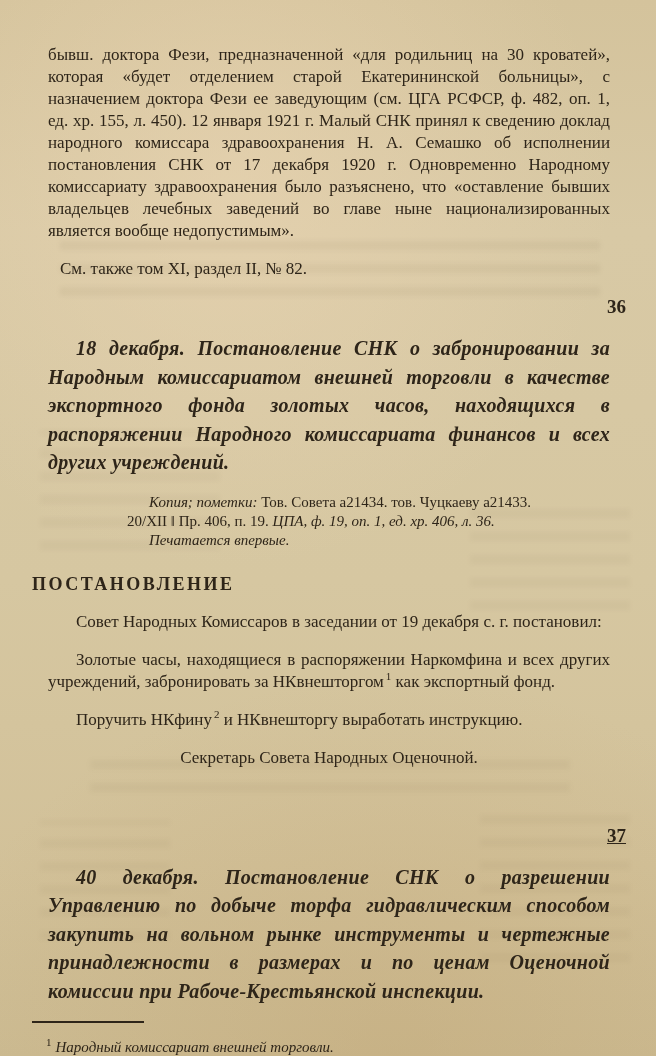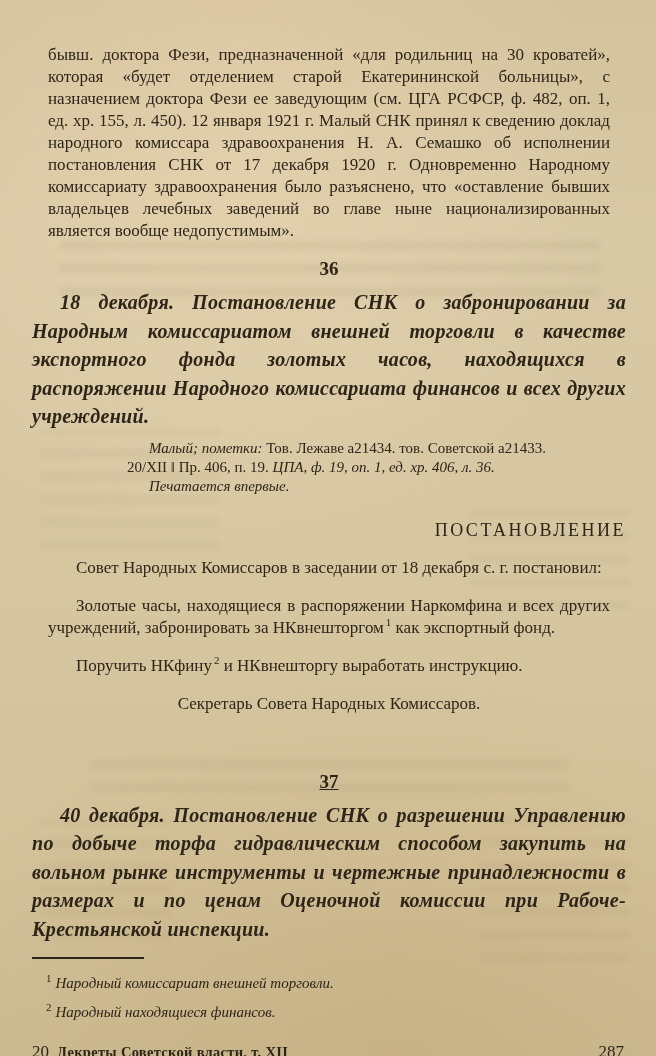--- a/index.html
+++ b/index.html
@@ -34,41 +34,41 @@
   .page { position: relative; padding: 28px 30px 0 32px; }
 
   .body-text {
     font-size: 17px; line-height: 22px;
     text-align: justify; margin: 16px;
   }
   .indent { text-indent: 28px; }
   .see-also { font-size: 17px; line-height: 22px; margin: 0; text-indent: 28px; }
 
   .decree-number {
-    text-align: center; font-size: 19px; font-weight: 700;
+    text-align: right; font-size: 19px; font-weight: 700;
     margin: 16px 0 8px 0;
   }
   .decree-heading {
     font-style: italic; font-weight: 700;
     font-size: 20px; line-height: 28.5px;
     text-align: justify; text-indent: 28px;
-    margin: 0; letter-spacing: 0.3px;
+    margin: 16px; letter-spacing: 0.3px;
   }
 
   .source-block {
     margin: 8px 0 0 95px;
     font-size: 15px; line-height: 19px;
   }
   .source-line { margin: 0; }
   .src-indent { text-indent: 22px; }
   .it { font-style: italic; }
 
   .doc-heading {
-    text-align: right; font-size: 18px; letter-spacing: 2.5px;
-    margin: 24px 0 14px 0; font-weight: 400;
+    text-align: left; font-size: 18px; letter-spacing: 2.5px;
+    margin: 24px 0 14px 0; font-weight: 700;
   }
 
   .signature { text-align: center; font-size: 17px; line-height: 22px; margin: 2px 0 0 0; }
 
   .commentary {
     font-size: 15px; line-height: 19.5px;
     text-align: justify; text-indent: 28px;
     margin: 16px 0 0 0;
   }
 
@@ -98,36 +98,37 @@
   <div class="smudge sm2"></div>
   <div class="smudge sm3"></div>
   <div class="smudge sm4"></div>
   <div class="smudge sm5"></div>
   <div class="smudge sm6"></div>
 </div>
 
 <div class="page">
 
   <p class="body-text">бывш. доктора Фези, предназначенной «для родильниц на 30 кроватей», которая «будет отделением старой Екатерининской больницы», с назначением доктора Фези ее заведующим (см. ЦГА РСФСР, ф. 482, оп. 1, ед. хр. 155, л. 450). 12 января 1921 г. Малый СНК принял к сведению доклад народного комиссара здравоохранения Н. А. Семашко об исполнении постановления СНК от 17 декабря 1920 г. Одновременно Народному комиссариату здравоохранения было разъяснено, что «оставление бывших владельцев лечебных заведений во главе ныне национализированных является вообще недопустимым».</p>
+  <p class="see-also">См. также том XI, раздел II, № 82.</p>
 
   <div class="decree-number">36</div>
   <p class="decree-heading">18 декабря. Постановление СНК о забронировании за Народным комиссариатом внешней торговли в качестве экспортного фонда золотых часов, находящихся в распоряжении Народного комиссариата финансов и всех других учреждений.</p>
 
   <div class="source-block">
-    <p class="source-line src-indent"><span class="it">Малый; пометки:</span><span> Тов. Лежаве а21434. тов. Советской а21433.</span></p>
+    <p class="source-line src-indent"><span class="it">Копия; пометки:</span><span> Тов. Совета а21434. тов. Чуцкаеву а21433.</span></p>
     <p class="source-line"><span>20/XII ‖ Пр. 406, п. 19. </span><span class="it">ЦПА, ф. 19, оп. 1, ед. хр. 406, л. 36.</span></p>
     <p class="source-line src-indent it">Печатается впервые.</p>
   </div>
 
   <div class="doc-heading">ПОСТАНОВЛЕНИЕ</div>
 
-  <p class="body-text indent">Совет Народных Комиссаров в заседании от 18 декабря с. г. постановил:</p>
+  <p class="body-text indent">Совет Народных Комиссаров в заседании от 19 декабря с. г. постановил:</p>
   <p class="body-text indent"><span>Золотые часы, находящиеся в распоряжении Наркомфина и всех других учреждений, забронировать за НКвнешторгом</span><sup class="fn">1</sup><span> как экспортный фонд.</span></p>
   <p class="body-text indent"><span>Поручить НКфину</span><sup class="fn">2</sup><span> и НКвнешторгу выработать инструкцию.</span></p>
-  <p class="signature">Секретарь Совета Народных Комиссаров.</p>
+  <p class="signature">Секретарь Совета Народных Оценочной.</p>
 
 
   <div class="decree-number" style="margin-top:56px;text-decoration:underline;">37</div>
   <p class="decree-heading">40 декабря. Постановление СНК о разрешении Управлению по добыче торфа гидравлическим способом закупить на вольном рынке инструменты и чертежные принадлежности в размерах и по ценам Оценочной комиссии при Рабоче-Крестьянской инспекции.</p>
 
   <hr class="footnote-rule">
   <p class="footnote"><sup>1</sup><span>Народный комиссариат внешней торговли.</span></p>
   <p class="footnote"><sup>2</sup><span>Народный находящиеся финансов.</span></p>
 
   <div class="footer">

